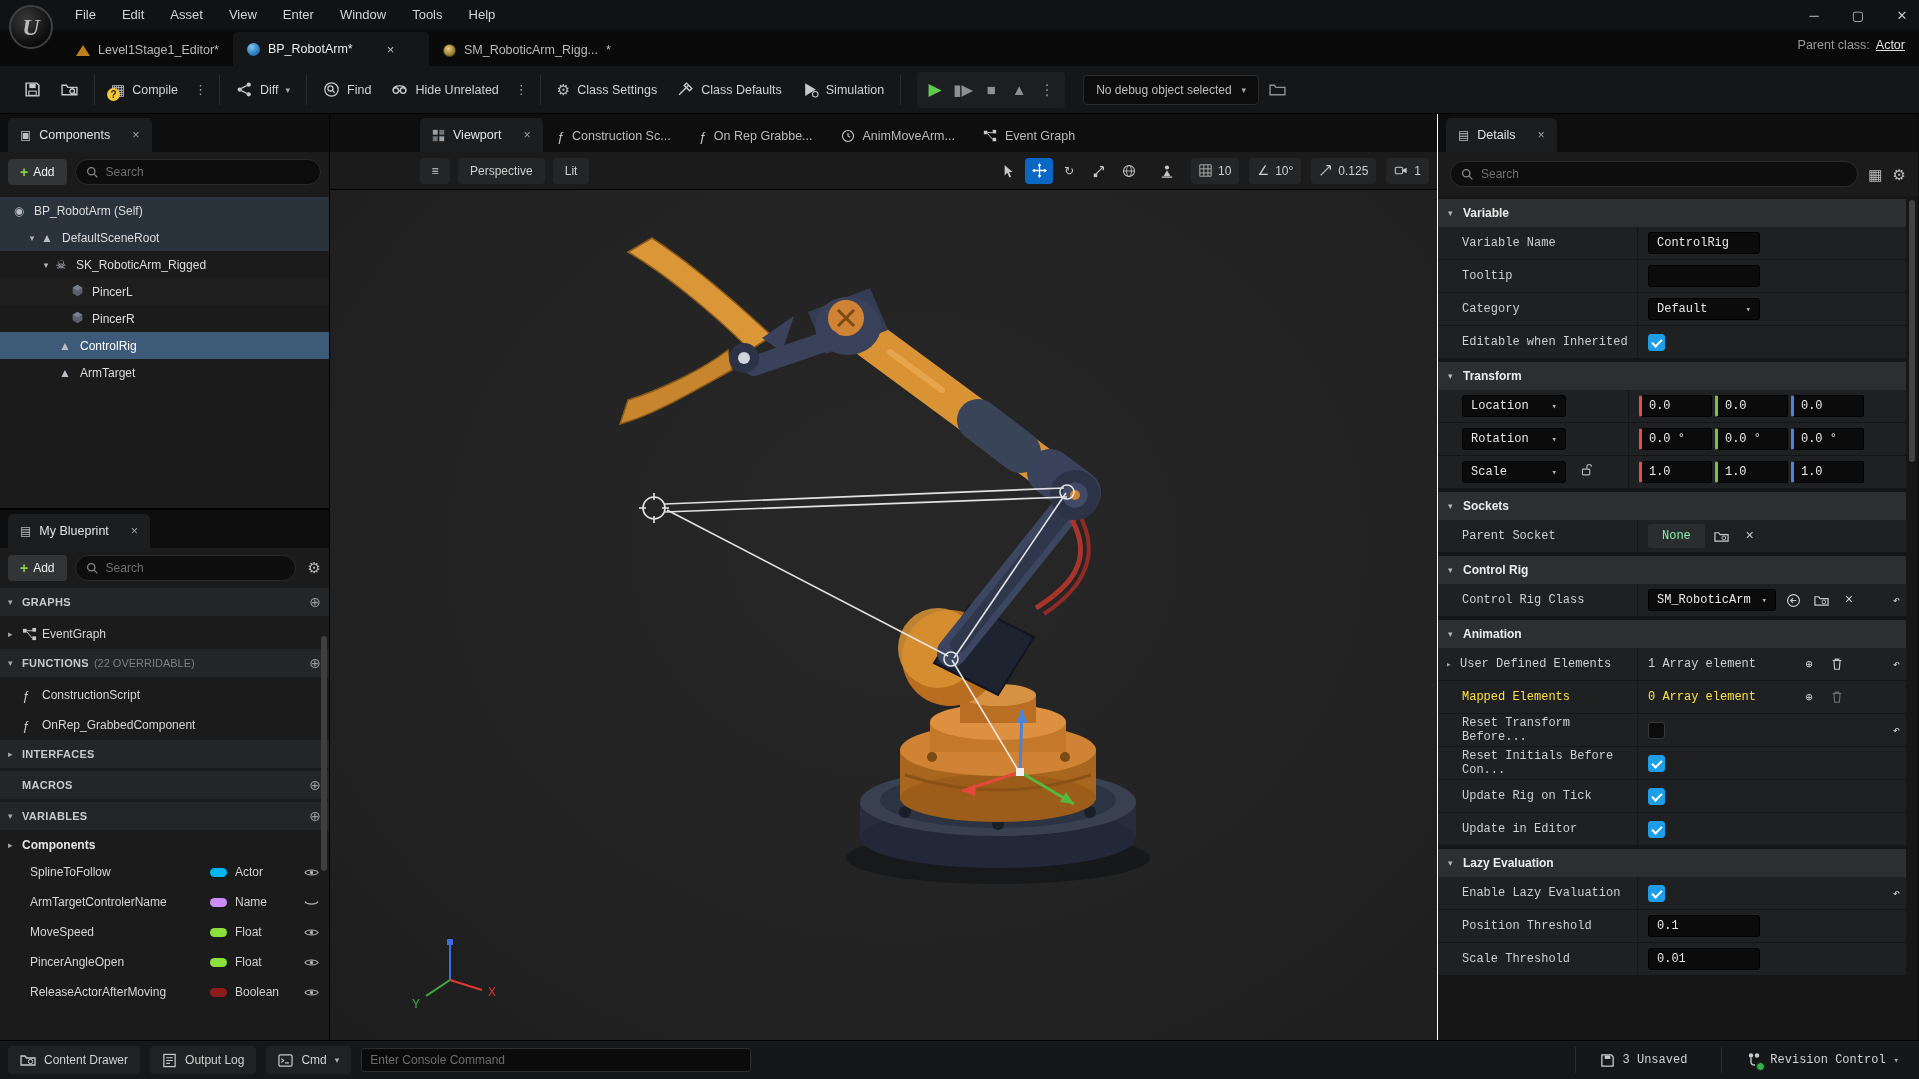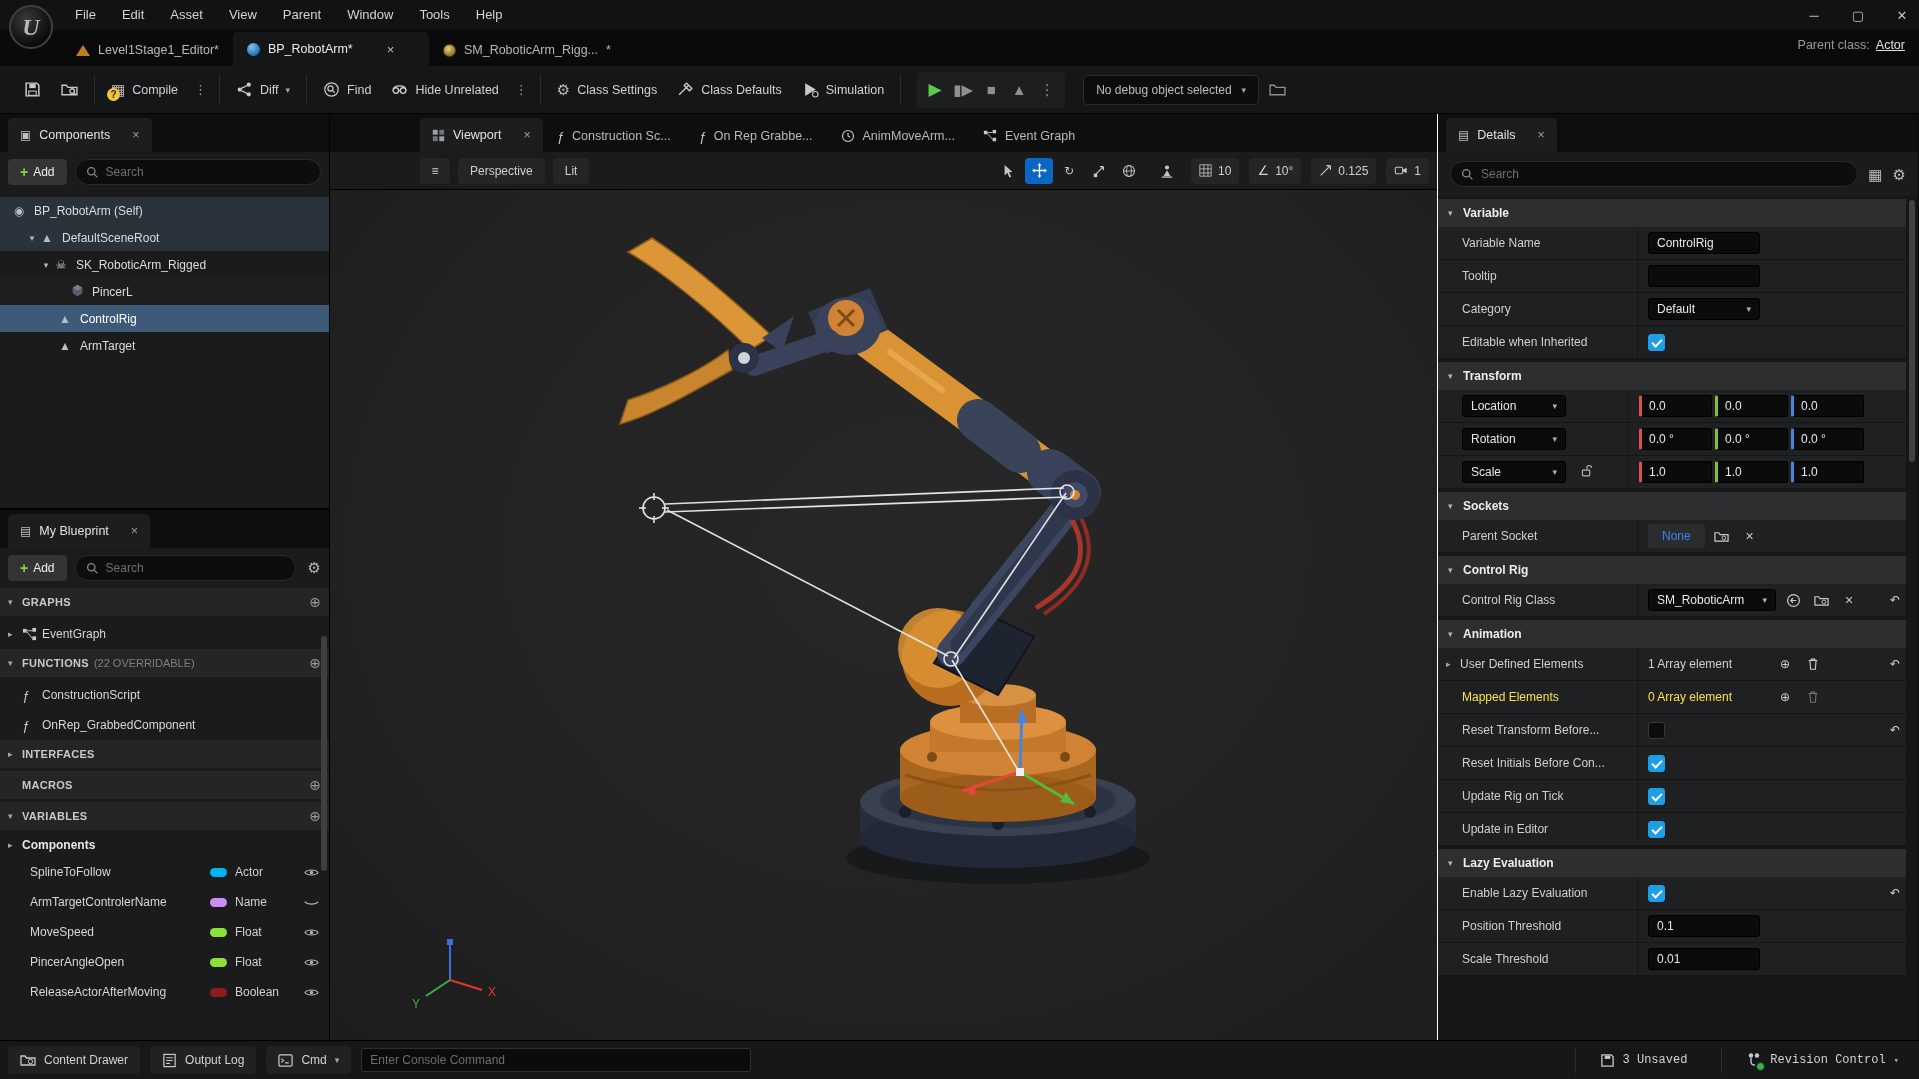--- a/index.html
+++ b/index.html
@@ -102,30 +102,30 @@
   .vcanvas { position:absolute; left:0; top:76px; right:0; bottom:0; background:radial-gradient(ellipse at 52% 42%, #272727 0%, #232323 55%, #1d1d1d 100%); overflow:hidden; }
   .vcanvas svg { position:absolute; inset:0; }
 
   
   .dsearchrow { height:44px; display:flex; align-items:center; padding:0 12px; gap:10px; background:#1b1b1b; }
   .dsearch { width:352px; }
   .drows { position:absolute; left:0; top:82px; right:0; bottom:0; background:#161616; overflow:hidden; padding-right:12px; }
   .dhdr { height:28px; background:#2d2e2f; display:flex; align-items:center; padding:0 10px; margin-top:3px; }
   .dhdr .arr { width:15px; font-size:9px; color:#b5b5b5; }
   .dhdr .lbl { font-weight:bold; color:#ececec; font-size:12px; }
-  .drow { height:33px; background:#1f2021; border-bottom:1px solid #151515; display:flex; align-items:center; position:relative; }
+  .drow { height:33px; background:#1f2021; border-bottom:1px solid #151515; display:flex; align-items:center; position:relative;font-family:Liberation Mono, monospace; }
   .dname { width:200px; padding-left:24px; color:#cfcfcf; display:flex; align-items:center; border-right:1px solid #171717; height:100%; }
   .dname .rowarr { width:14px; margin-left:-16px; font-size:9px; color:#a8a8a8; }
   .dval { flex:1; display:flex; align-items:center; padding-left:10px; gap:6px; }
   .dacts { width:44px; display:flex; justify-content:flex-end; padding-right:6px; color:#cfcfcf; }
   .txtbox { background:#0b0b0b; border:1px solid #000; border-radius:3px; height:22px; line-height:20px; padding:0 8px; color:#e8e8e8; min-width:60px; }
   .txtbox.empty { width:112px; }
   .ddbox { display:flex; align-items:center; background:#0b0b0b; border:1px solid #000; border-radius:3px; height:22px; padding:0 8px; gap:10px; color:#e8e8e8; }
   .ddbox .chev { font-size:9px; color:#b0b0b0; }
-  .nonebox { background:#2b2c2d; border-radius:3px; height:24px; line-height:24px; padding:0 14px; color:#3b82f6; }
+  .nonebox { background:#2b2c2d; border-radius:3px; height:24px; line-height:24px; padding:0 14px; color:#86efac; }
   .chk { width:17px; height:17px; border-radius:3px; background:#0c0c0c; border:1px solid #383838; position:relative; }
   .chk.on { background:#1f9ee8; border-color:#1f9ee8; }
   .chk.on::after { content:""; position:absolute; left:3px; top:4px; width:8px; height:4px; border-left:2px solid #fff; border-bottom:2px solid #fff; transform:rotate(-45deg); }
   .axis-dd { width:104px; justify-content:space-between; }
   .vec { display:flex; gap:3px; }
   .vecbox { width:73px; height:22px; background:#0b0b0b; border:1px solid #000; border-radius:2px; line-height:20px; padding-left:7px; color:#eaeaea; border-left-width:3px; }
   .vx { border-left-color:#d9534a; } .vy { border-left-color:#7fc040; } .vz { border-left-color:#4a84d8; }
   .gray { color:#fde047; }
   .iconbtn { color:#cfcfcf; display:inline-flex; align-items:center; justify-content:center; width:22px; }
   .dscroll { position:absolute; right:2px; top:84px; bottom:6px; width:8px; }
@@ -148,21 +148,21 @@
 
   <div class="menubar">
     <div class="ue-logo">
         <span>U</span>
       </div>
     <div class="menus">
       <span class="menu-item">File</span>
       <span class="menu-item">Edit</span>
       <span class="menu-item">Asset</span>
       <span class="menu-item">View</span>
-      <span class="menu-item">Parent</span>
+      <span class="menu-item">Enter</span>
       <span class="menu-item">Window</span>
       <span class="menu-item">Tools</span>
       <span class="menu-item">Help</span>
     </div>
     <div class="win-controls">
       <span>─</span>
       <span>▢</span>
       <span>✕</span>
     </div>
   </div>
@@ -333,20 +333,27 @@
             <span class="texp">▾</span>
             <span class="ticon">☠</span>
             <span>SK_RoboticArm_Rigged</span>
           </div>
           <div class="trow alt" style="padding-left:68px">
             <span class="ticon"><svg width="13" height="13" viewBox="0 0 16 16">
                   <path d="M8 1l6 3.5v7L8 15l-6-3.5v-7z" fill="#5a5f6a"></path>
                   <path d="M8 1l6 3.5L8 8 2 4.5z" fill="#787e8c"></path>
                 </svg></span>
             <span>PincerL</span>
+          </div>
+          <div class="trow" style="padding-left:68px">
+            <span class="ticon"><svg width="13" height="13" viewBox="0 0 16 16">
+                  <path d="M8 1l6 3.5v7L8 15l-6-3.5v-7z" fill="#5a5f6a"></path>
+                  <path d="M8 1l6 3.5L8 8 2 4.5z" fill="#787e8c"></path>
+                </svg></span>
+            <span>PincerR</span>
           </div>
           <div class="trow sel" style="padding-left:56px">
             <span class="ticon">▲</span>
             <span>ControlRig</span>
           </div>
           <div class="trow" style="padding-left:56px">
             <span class="ticon">▲</span>
             <span>ArmTarget</span>
           </div>
         </div>

